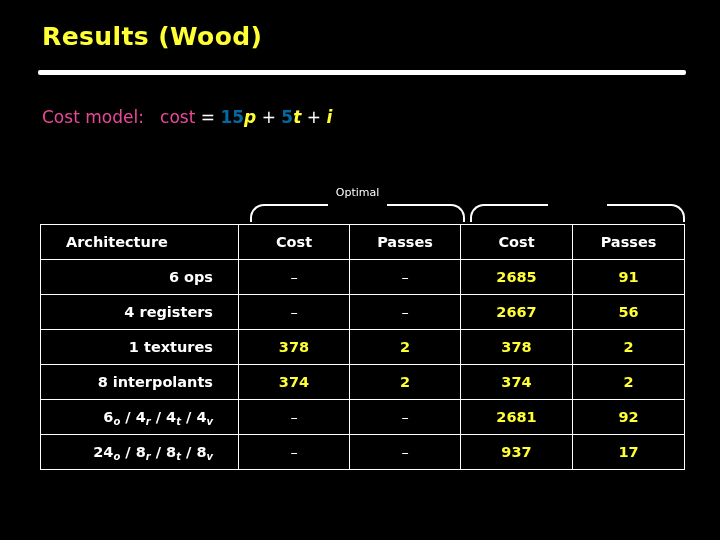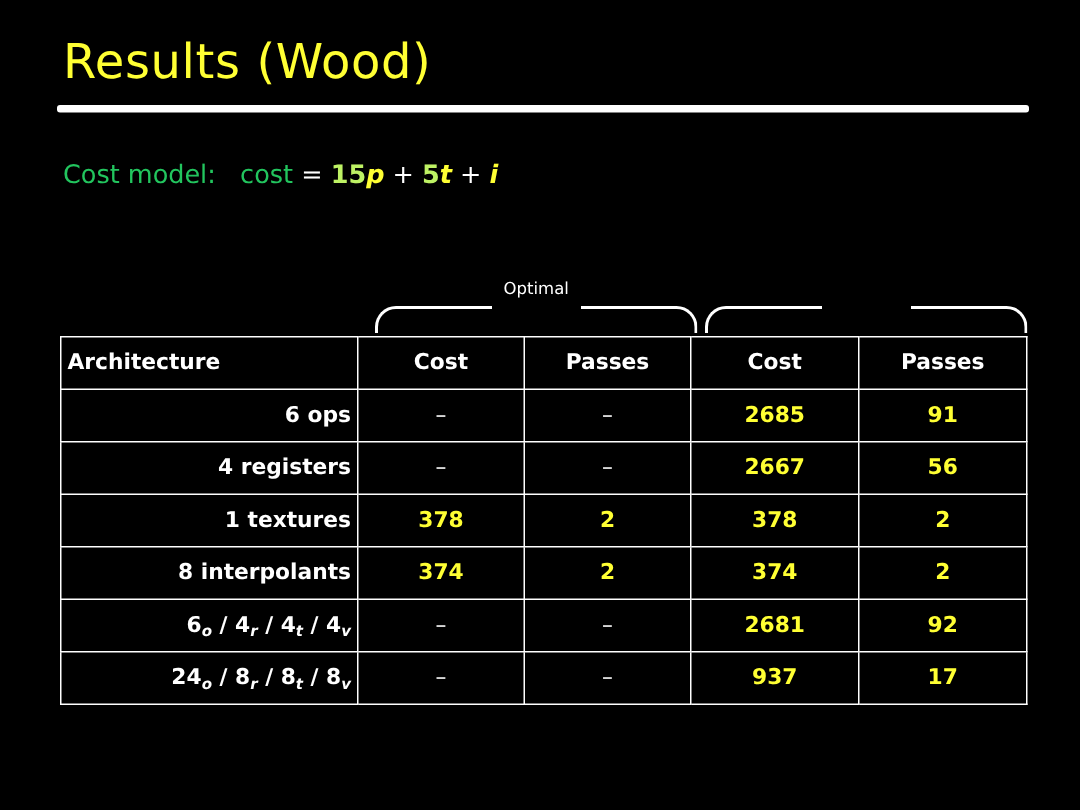--- a/index.html
+++ b/index.html
@@ -14,22 +14,22 @@
     font-family: "DejaVu Sans", sans-serif;
     color: #ffffff;
     position: relative;
   }
 
   
   .slide-title {
     position: absolute;
     left: 42px;
     top: 22px;
-    font-size: 32px;
-    font-weight: normal;
+    font-size: 25px;
+    font-weight: bold;
     color: #ffff33;
     letter-spacing: 0.4px;
   }
   .title-rule {
     position: absolute;
     left: 38px;
     top: 70px;
     width: 648px;
     height: 5px;
     background: #ffffff;
@@ -38,22 +38,22 @@
 
   
   .cost-model {
     position: absolute;
     left: 42px;
     top: 107px;
     font-size: 17px;
     color: #ffffff;
     white-space: nowrap;
   }
-  .cost-model .kw { color: #22c55e; }
-  .cost-model .num { color: #bef264; font-weight: bold; }
+  .cost-model .kw { color: #ec4899; }
+  .cost-model .num { color: #0369a1; font-weight: bold; }
   .cost-model .var {
     color: #ffff33;
     font-style: italic;
     font-weight: bold;
   }
   .cost-model .op { color: #ffffff; }
 
   
   .group-header {
     position: absolute;
@@ -97,21 +97,21 @@
     width: 645px;
     border-collapse: collapse;
     table-layout: fixed;
   }
   .results-table th,
   .results-table td {
     border: 1px solid #ffffff;
     height: 34px;
     font-size: 14.5px;
     font-weight: bold;
-    padding: 0 4px;
+    padding: 0 25px;
     vertical-align: middle;
   }
   .results-table th {
     color: #ffffff;
     font-weight: bold;
   }
   .col-arch { width: 198px; text-align: left; }
   .col-num  { width: 111px; text-align: center; }
   .col-num2 { width: 112px; text-align: center; }
 

